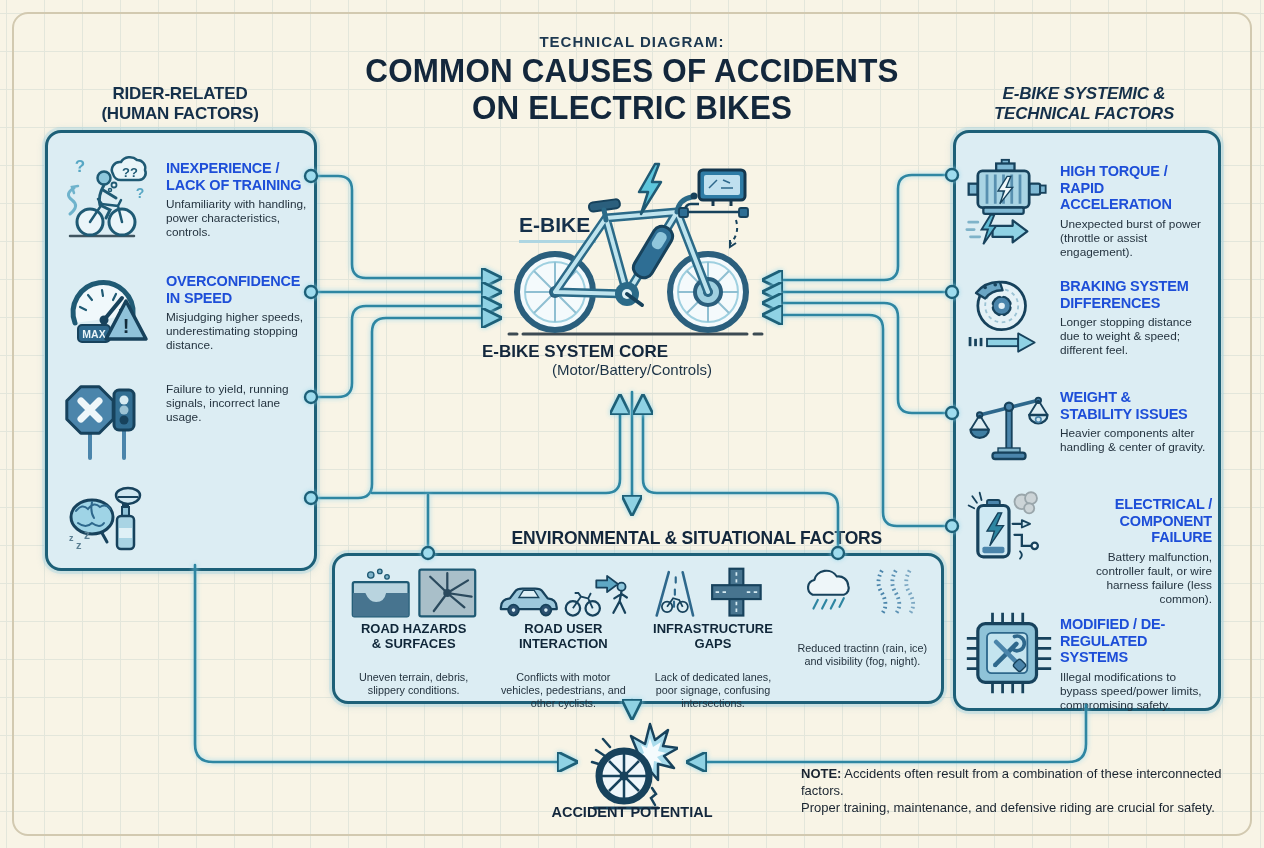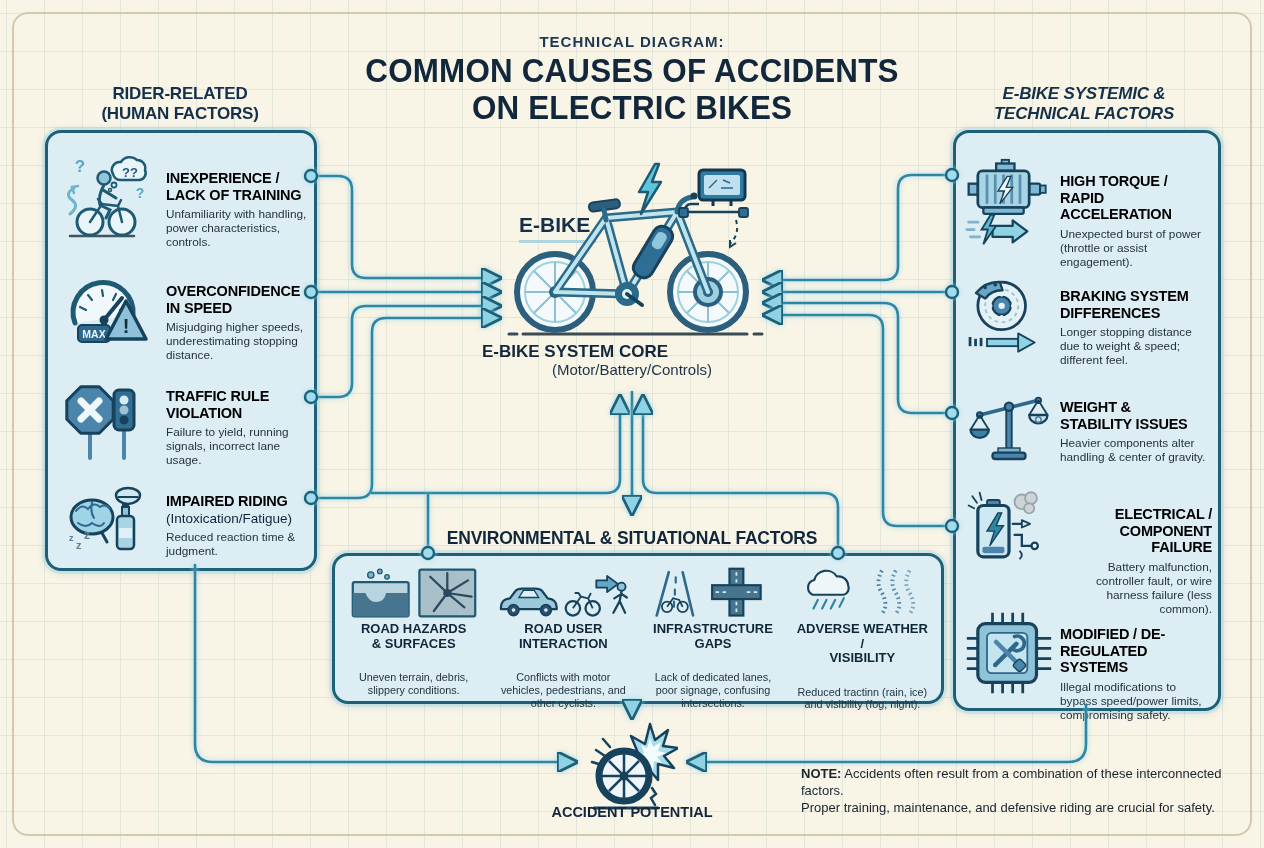--- a/index.html
+++ b/index.html
@@ -17,35 +17,35 @@
   .title{top:53px;left:232px;width:800px;text-align:center;font-size:33px;font-weight:bold;
     line-height:1.12;color:#13273c;letter-spacing:.2px;transform:scaleX(.95);transform-origin:50% 0;}
   .colhead{font-size:17px;font-weight:bold;text-align:center;line-height:1.2;
     white-space:pre-line;color:#15304a;letter-spacing:-.2px;}
   
   .panel{background:#dcedf3;border:3px solid #1d6078;border-radius:16px;
     box-shadow:0 0 0 3px rgba(150,210,228,.30),0 1px 8px rgba(100,160,185,.30);z-index:2;}
   .row{position:absolute;left:8px;right:6px;display:flex;gap:6px;align-items:flex-start;}
   .ib{flex:none;width:104px;display:flex;justify-content:center;margin-top:-8px;}
   .ib.sm{width:90px;}
-  .tt{font-weight:bold;font-size:14.5px;line-height:1.14;color:#000000;white-space:pre-line;letter-spacing:-.2px;margin-top:10px;}
+  .tt{font-weight:bold;font-size:14.5px;line-height:1.14;color:#1d4ed8;white-space:pre-line;letter-spacing:-.2px;}
   .sub{font-size:13.5px;color:#0f2638;line-height:1.12;margin-top:1px;}
   .dd{font-size:11.8px;color:#24333f;line-height:1.2;margin-top:4px;}
   
   #envbox{display:flex;padding:0 4px;}
   .ecol{flex:1;text-align:center;padding:8px 6px 0;}
   .eicon{height:58px;display:flex;align-items:center;justify-content:center;}
   .et{font-weight:bold;font-size:13px;line-height:1.12;white-space:pre-line;color:#0f2638;}
   .ed{font-size:10.8px;line-height:1.18;color:#24333f;margin-top:20px;}
   
   .ebike-label{top:213px;left:519px;font-size:21px;font-weight:bold;color:#15304a;
     border-bottom:3px solid #aed6e2;padding:0 6px 3px 0;z-index:2;}
   .core-title{top:342px;left:482px;width:300px;text-align:left;font-size:17px;font-weight:bold;color:#13273c;z-index:2;}
   .core-sub{top:361px;left:482px;width:300px;text-align:center;font-size:15px;color:#1b3246;z-index:2;}
-  .env-head{top:528px;left:382px;width:500px;text-align:center;font-size:17.5px;font-weight:bold;
+  .env-head{top:528px;left:382px;width:500px;text-align:right;font-size:17.5px;font-weight:bold;
     color:#13273c;letter-spacing:-.2px;z-index:2;}
   .accident-label{top:804px;left:532px;width:200px;text-align:center;font-size:14.5px;
     font-weight:bold;color:#13273c;z-index:2;}
   .note{top:766px;left:801px;width:440px;text-align:left;font-size:13px;line-height:1.3;
     color:#1a2430;z-index:2;}
   
   #wires{position:absolute;inset:0;z-index:3;pointer-events:none;}
   #wires path.w{fill:none;stroke:#2e86a2;stroke-width:2.6;stroke-linecap:round;
     filter:drop-shadow(0 0 2.5px rgba(150,215,235,.95));}
   #wires circle.dot{fill:#9edcee;stroke:#1d6078;stroke-width:2.4;
@@ -125,47 +125,40 @@
           <path d="M66 60 V88" stroke="#4b85ab" stroke-width="4" stroke-linecap="round"></path>
           <polygon points="22.8,16.8 41.2,16.8 55.2,30.8 55.2,49.2 41.2,63.2 22.8,63.2 8.8,49.2 8.8,30.8" fill="#4b85ab" stroke="#17425c" stroke-width="3" stroke-linejoin="round"></polygon>
           <path d="M23 31 L41 49 M41 31 L23 49" stroke="#eef7fa" stroke-width="7" stroke-linecap="round"></path>
           <rect x="56" y="20" width="20" height="40" rx="5" fill="#326e92" stroke="#17425c" stroke-width="3"></rect>
           <circle cx="66" cy="30" r="4.5" fill="#d7ebf2"></circle>
           <circle cx="66" cy="40" r="4.5" fill="#9cc3d4"></circle>
           <circle cx="66" cy="50" r="4.5" fill="#17425c"></circle>
         </svg>
       </div>
       <div>
-        <div class="tt">TRAFFIC RULE
-VIOLATION</div>
         <div class="dd">Failure to yield, running signals, incorrect lane usage.</div>
       </div>
     </div>
 
     <div class="row" style="top:350px;">
       <div class="ib">
         <svg class="iconsvg" width="100" height="96" viewBox="0 0 100 96">
           <ellipse cx="34" cy="42" rx="21" ry="17" fill="#9fd4e6" stroke="#17425c" stroke-width="3"></ellipse>
           <path d="M18 36 q6 -8 12 -2 q6 -8 12 -2 q6 -4 10 2 M20 48 q8 6 14 0 q8 6 12 0 M34 27 q-2 10 2 16" fill="none" stroke="#2e688c" stroke-width="2" stroke-linecap="round"></path>
           <path d="M44 58 l5 9" stroke="#17425c" stroke-width="3" stroke-linecap="round"></path>
           <text x="11" y="66" font-size="9" fill="#5b7f93">z</text>
           <text x="18" y="74" font-size="11" fill="#5b7f93">z</text>
           <text x="26" y="64" font-size="12" fill="#5b7f93">z</text>
           <path d="M58 20 a12 7 0 0 1 24 0 a12 9 0 0 1 -24 0 z" fill="#cfe7f0" stroke="#17425c" stroke-width="2.5"></path>
           <path d="M60 22 H80" stroke="#17425c" stroke-width="2"></path>
           <rect x="64" y="28" width="7" height="4" fill="#17425c"></rect>
           <rect x="64" y="32" width="7" height="9" fill="#8fc3d8" stroke="#17425c" stroke-width="2"></rect>
           <rect x="59" y="41" width="17" height="33" rx="4" fill="#a9d4e4" stroke="#17425c" stroke-width="2.5"></rect>
           <rect x="61" y="53" width="13" height="10" fill="#dff0f6"></rect>
         </svg>
-      </div>
-      <div>
-        <div class="tt">IMPAIRED RIDING</div>
-        <div class="sub">(Intoxication/Fatigue)</div>
-        <div class="dd">Reduced reaction time &amp; judgment.</div>
       </div>
     </div>
   </div>
 
   <div class="abs panel" style="top:130px;left:953px;width:262px;height:575px;">
 
     <div class="row" style="top:30px;">
       <div class="ib sm">
         <svg class="iconsvg" width="88" height="94" viewBox="0 0 96 96">
           <rect x="40" y="2" width="8" height="5" fill="#7fb9d4" stroke="#17425c" stroke-width="2"></rect>
@@ -397,22 +390,20 @@
     <div class="ecol">
       <div class="eicon">
         <svg class="iconsvg" width="130" height="54" viewBox="0 0 150 60">
           <path d="M18 32 a9 9 0 0 1 2 -17 a14 13 0 0 1 26 -4 a11 11 0 0 1 13 10 a8 8 0 0 1 -5 11 z" fill="#eef6f9" stroke="#17425c" stroke-width="2.5" stroke-linejoin="round"></path>
           <path d="M24 38 l-5 10 M34 38 l-5 10 M44 38 l-5 10 M54 36 l-5 10" stroke="#2e86a2" stroke-width="2.5" stroke-linecap="round"></path>
           <path d="M98 4 q-8 14 0 26 q8 14 0 24" fill="none" stroke="#4b85ab" stroke-width="4.5" stroke-dasharray="2 3.5"></path>
           <path d="M114 4 q-8 14 0 26 q8 14 0 24" fill="none" stroke="#5b91b4" stroke-width="4.5" stroke-dasharray="2 3.5"></path>
           <path d="M130 4 q-8 14 0 26 q8 14 0 24" fill="none" stroke="#7ba7c2" stroke-width="4.5" stroke-dasharray="2 3.5"></path>
         </svg>
       </div>
-      <div class="et">ADVERSE WEATHER /
-VISIBILITY</div>
       <div class="ed">Reduced tractinn (rain, ice) and visibility (fog, night).</div>
     </div>
   </div>
 
   <svg class="abs" style="top:722px;left:588px;z-index:2;" width="90" height="92" viewBox="0 0 90 92">
     <path d="M6 86 H70" stroke="#17425c" stroke-width="3" stroke-linecap="round"></path>
     <polygon points="62,2 67,18 80,8 75,24 90,26 76,34 86,46 70,42 70,58 59,45 50,58 50,40 36,40 50,31 43,14 57,22" fill="#aadcec" stroke="#17425c" stroke-width="2.5" stroke-linejoin="round"></polygon>
     <polygon points="62,16 65,25 73,20 70,29 78,31 69,35 74,41 66,39 65,48 60,40 55,46 56,37 49,36 56,31 53,23 59,26" fill="#f4fbfd"></polygon>
     <circle cx="36" cy="54" r="25" fill="#eef6fa" stroke="#17425c" stroke-width="7"></circle>
     <path d="M36 32 V76 M14 54 H58 M21 39 L51 69 M21 69 L51 39" stroke="#17425c" stroke-width="2.5"></path>

